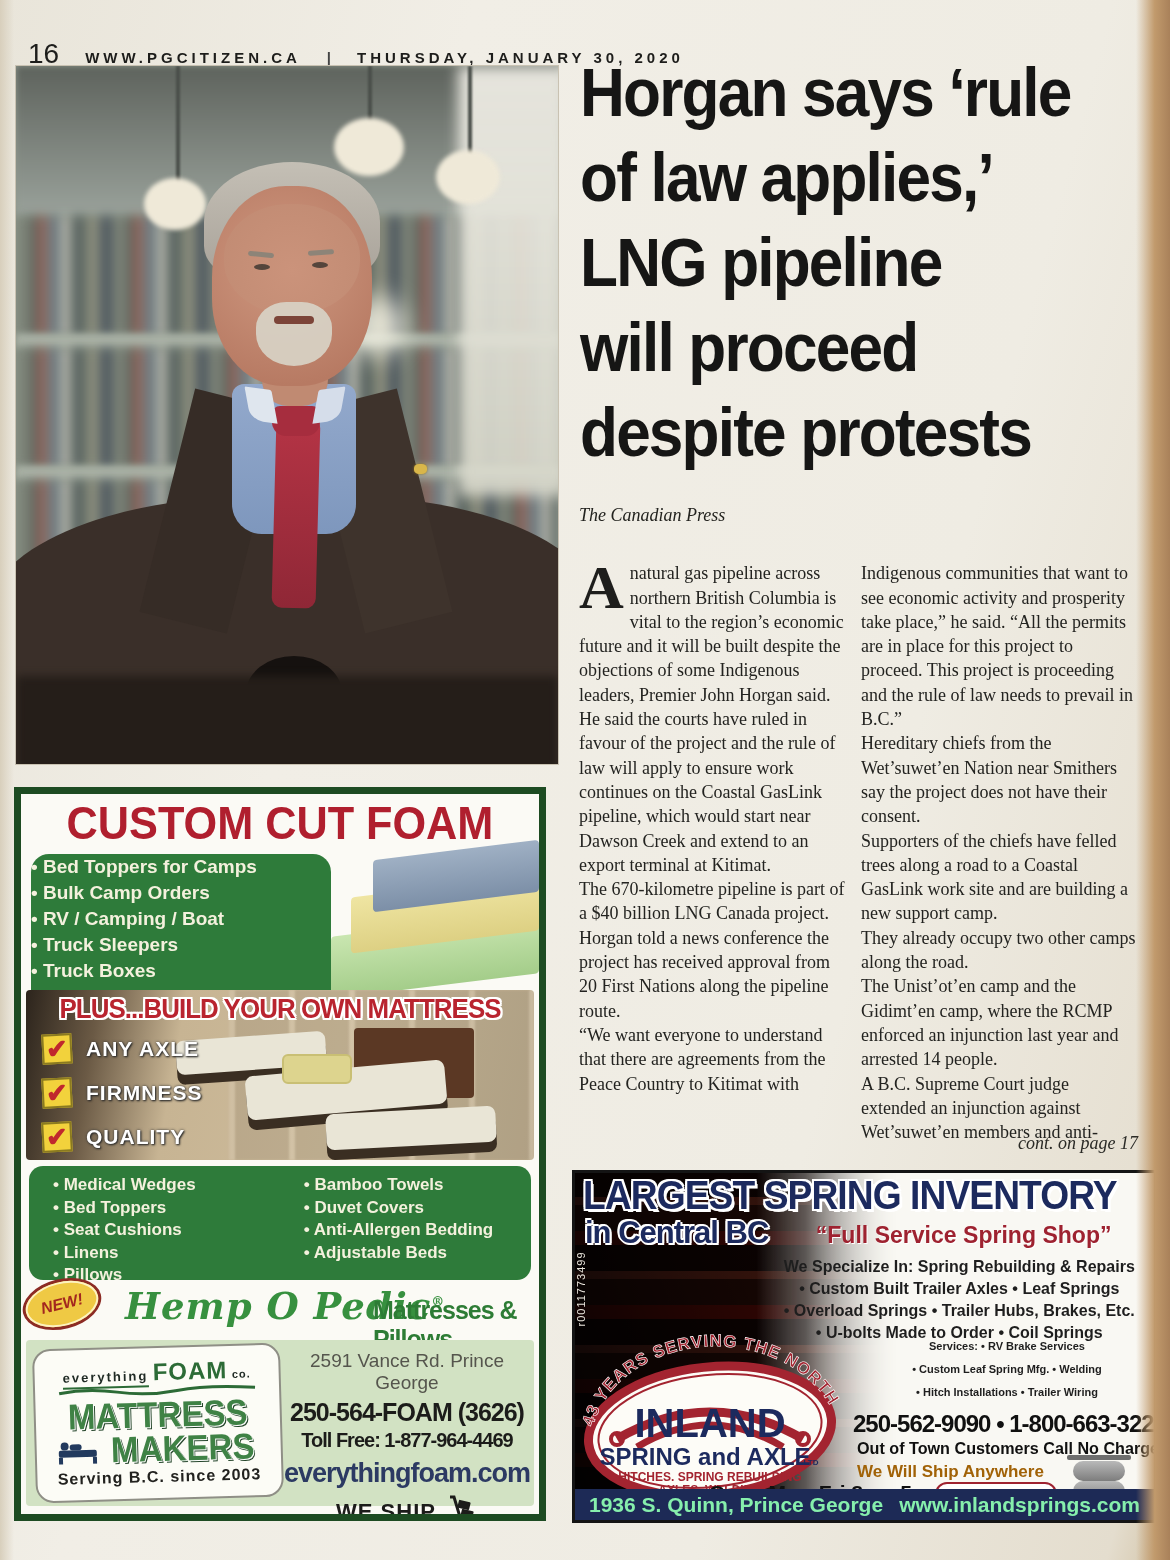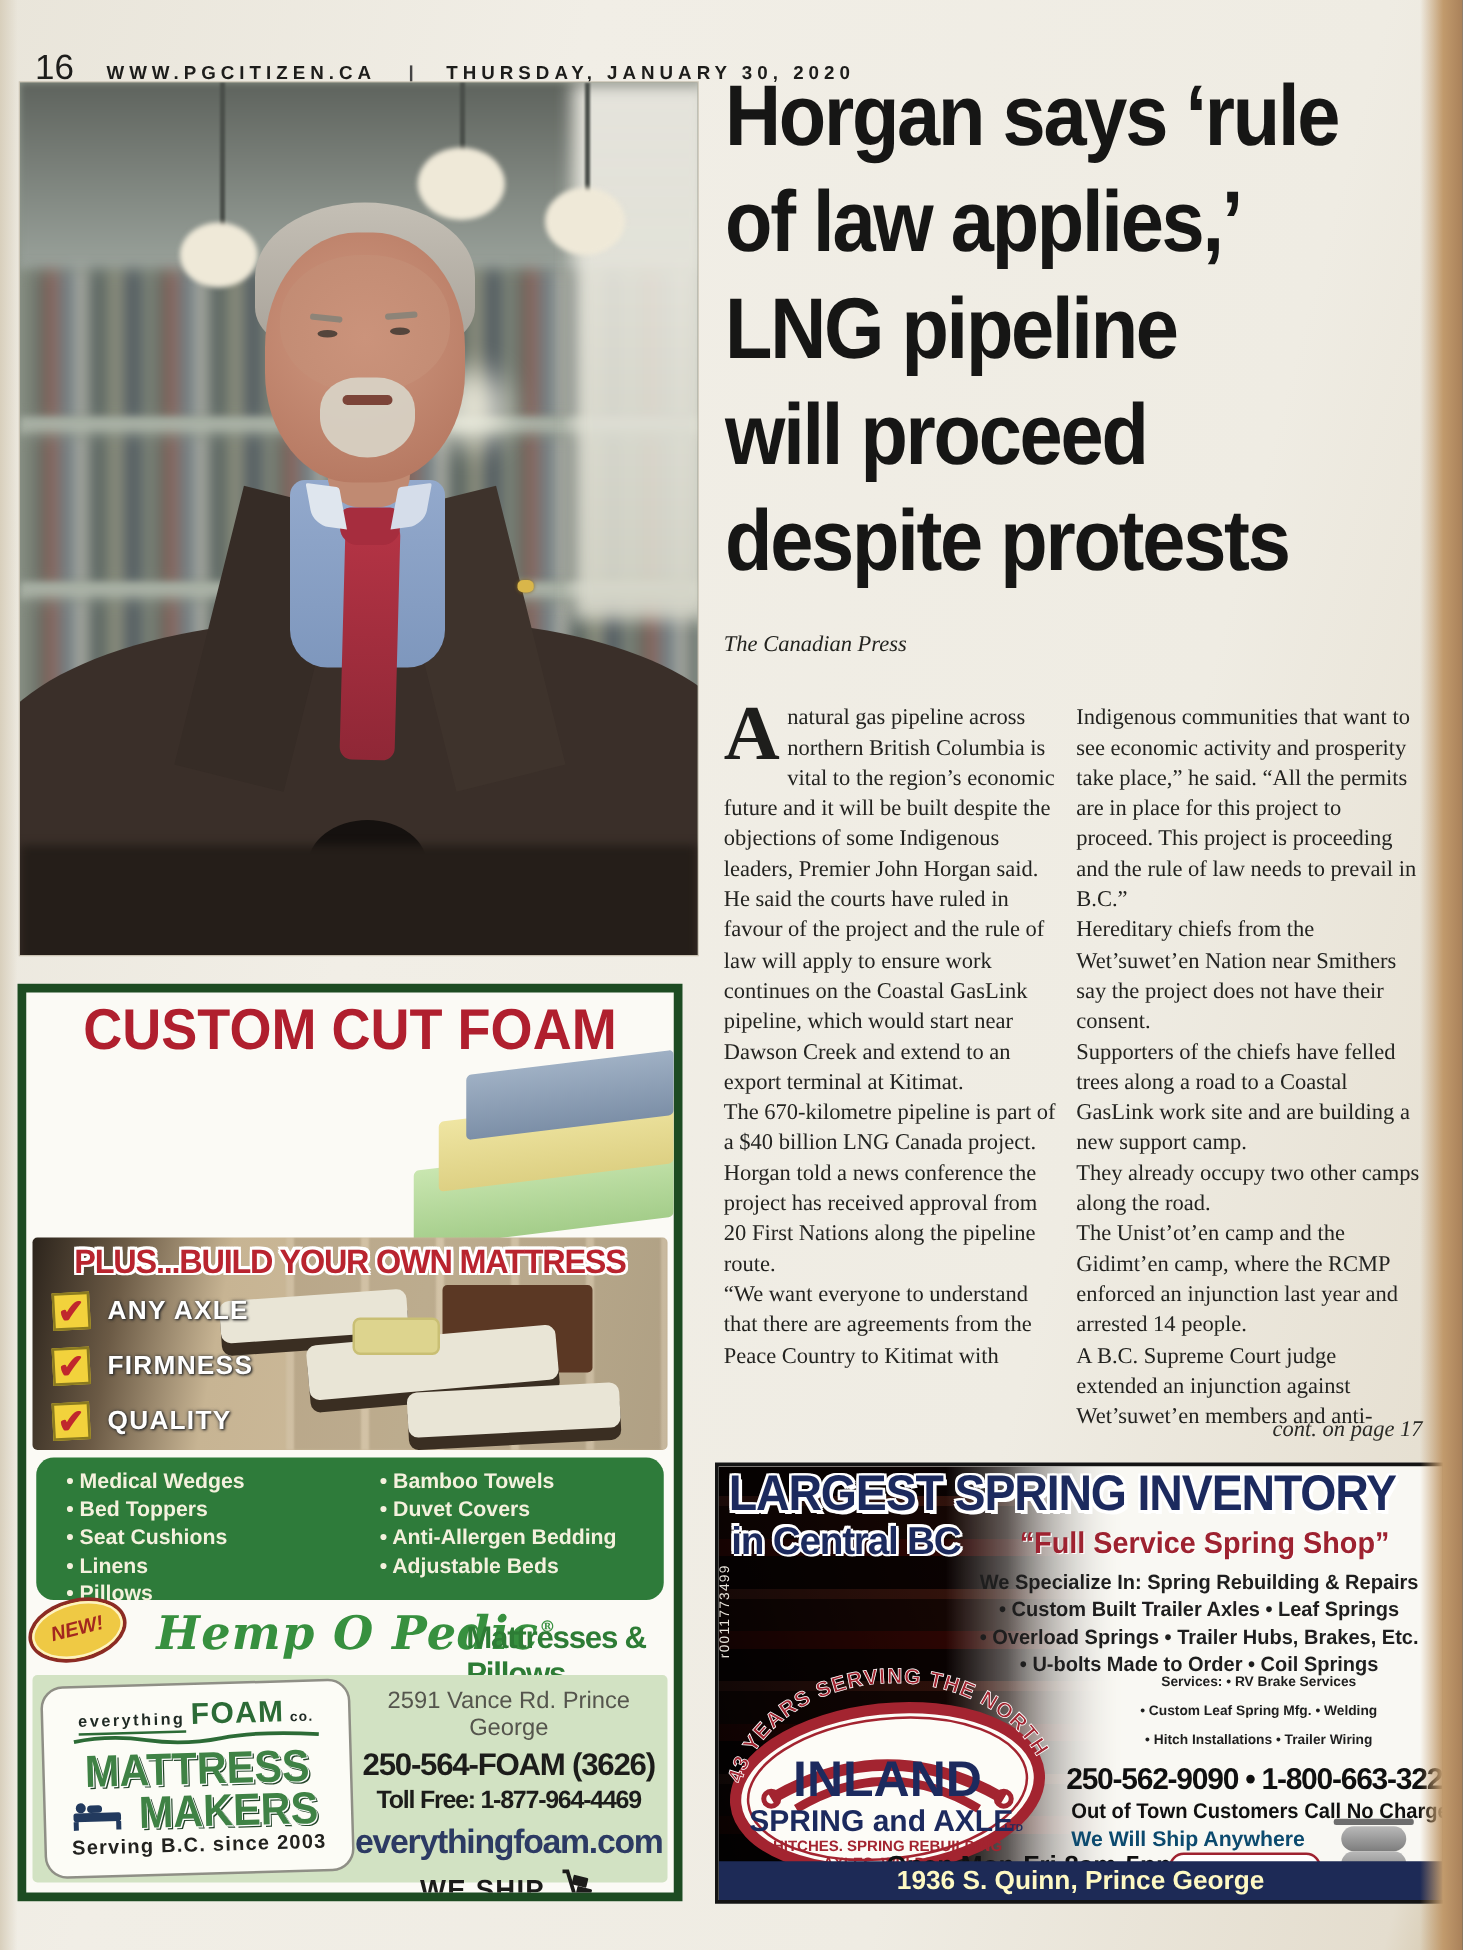--- a/index.html
+++ b/index.html
@@ -138,30 +138,30 @@
     text-shadow:-2px 0 #fff,2px 0 #fff,0 -2px #fff,0 2px #fff,-2px -2px #fff,2px 2px #fff,-2px 2px #fff,2px -2px #fff,3px 3px 0 #fff;}
   .in-sub{position:absolute;left:10px;top:42px;font-size:31px;font-weight:bold;color:#1c2a5e;letter-spacing:-1px;
     text-shadow:-2px 0 #fff,2px 0 #fff,0 -2px #fff,0 2px #fff,2px 2px #fff,-2px -2px #fff;}
   .in-quote{position:absolute;left:212px;top:48px;width:368px;text-align:center;font-size:24px;font-weight:bold;color:#9e2230;
     transform:scaleX(.96);transform-origin:left;white-space:nowrap;text-shadow:1px 1px 0 #fff;}
   .in-spec{position:absolute;left:200px;top:82px;width:380px;text-align:center;font-size:16.5px;line-height:22px;color:#1e1e1e;font-weight:bold;
     transform:scaleX(.97);transform-origin:left;}
   .in-serv{position:absolute;left:282px;top:162px;width:300px;text-align:center;font-size:11px;line-height:23px;color:#1e1e1e;font-weight:bold;}
   .in-phones{position:absolute;left:278px;top:237px;width:300px;text-align:center;font-size:24px;font-weight:bold;color:#101010;letter-spacing:-1px;white-space:nowrap;}
   .in-nocharge{position:absolute;left:282px;top:266px;width:300px;text-align:left;font-size:17px;font-weight:bold;color:#101010;transform:scaleX(.95);transform-origin:left;white-space:nowrap;}
-  .in-shipline{position:absolute;left:282px;top:289px;font-size:17px;font-weight:bold;color:#0c4a6e;text-align:center;}
+  .in-shipline{position:absolute;left:282px;top:289px;font-size:17px;font-weight:bold;color:#a16207;text-align:center;}
   .in-hours{position:absolute;left:134px;top:308px;font-size:21px;font-weight:bold;color:#101010;white-space:nowrap;}
   .riderite{position:absolute;left:360px;top:309px;width:118px;height:24px;border:2px solid #9e2230;border-radius:12px;
     display:flex;align-items:center;justify-content:center;font-size:13px;font-weight:bold;font-style:italic;color:#9e2230;letter-spacing:1px;background:#fff;}
   .airbag{position:absolute;left:492px;top:286px;width:64px;height:52px;}
   .airbag .bag{position:absolute;left:6px;width:52px;height:20px;background:linear-gradient(#b9b9b9,#7d7d7d);border-radius:10px;}
   .airbag .plate{position:absolute;left:0;top:-4px;width:64px;height:5px;background:#6e6e6e;border-radius:2px;}
-  .in-footer{position:absolute;left:0;bottom:0;width:100%;height:31px;background:#1d2a56;color:#fef9c3;
+  .in-footer{position:absolute;left:0;bottom:0;width:100%;height:31px;background:#1d2a56;color:#86efac;
     display:flex;align-items:center;justify-content:space-between;padding:4px 14px;box-sizing:border-box;
-    font-size:21px;font-weight:bold;letter-spacing:0;flex-direction:column;}
+    font-size:21px;font-weight:bold;letter-spacing:0;}
   .in-logo{position:absolute;left:4px;top:158px;width:262px;height:168px;}
 
   .inland .in-spec div, .inland .in-serv div{white-space:nowrap;}
 </style>
 </head>
 <body>
 
 <div id="page">
 
   <div class="hdr">
@@ -229,20 +229,28 @@
 Supporters of the chiefs have felled trees along a road to a Coastal GasLink work site and are building a new support camp.
 They already occupy two other camps along the road.
 The Unist’ot’en camp and the Gidimt’en camp, where the RCMP enforced an injunction last year and arrested 14 people.
 A B.C. Supreme Court judge extended an injunction against Wet’suwet’en members and anti-</span>
   </div>
   <div class="contnote">cont. on page 17</div>
 
   <div class="foam">
     <div class="foam-title">CUSTOM CUT FOAM</div>
 
+    <ul class="foam-feat">
+      <li>Bed Toppers for Camps</li>
+      <li>Bulk Camp Orders</li>
+      <li>RV / Camping / Boat</li>
+      <li>Truck Sleepers</li>
+      <li>Truck Boxes</li>
+      <li>Home</li>
+    </ul>
 
     <div class="slab" style="left:310px;top:130px;width:208px;height:62px;background:linear-gradient(#c9e6b0,#a4cd8a);transform:skewY(-7deg)"></div>
     <div class="slab" style="left:330px;top:92px;width:188px;height:56px;background:linear-gradient(#efe5a2,#ddd083);transform:skewY(-7deg)"></div>
     <div class="slab" style="left:352px;top:56px;width:166px;height:52px;background:linear-gradient(#9fb0c4,#7c8fa7);transform:skewY(-7deg)"></div>
 
     <div class="showroom">
       <div class="wallpanels"></div>
       <div class="headboard" style="right:60px;top:38px;width:120px;height:70px"></div>
       <div class="bed" style="left:150px;top:46px;width:150px;height:34px;transform:rotate(-4deg)"></div>
       <div class="bed" style="left:220px;top:78px;width:200px;height:44px;transform:rotate(-5deg)"></div>

